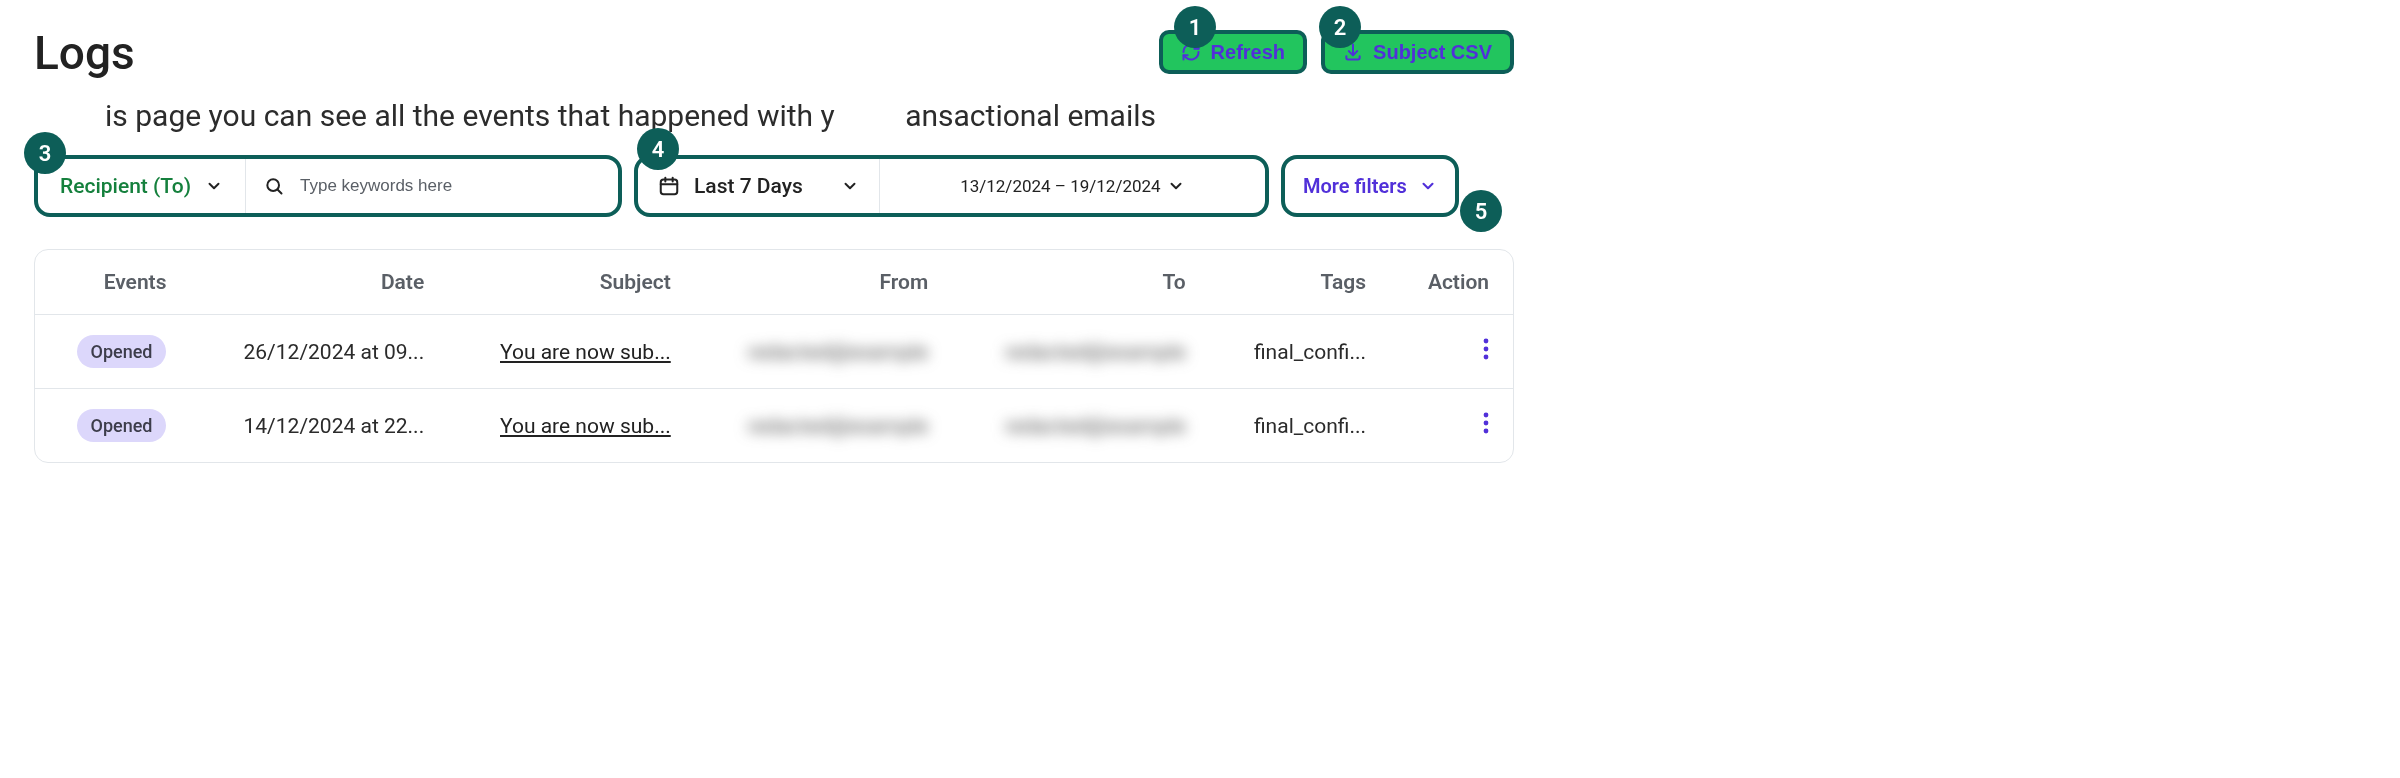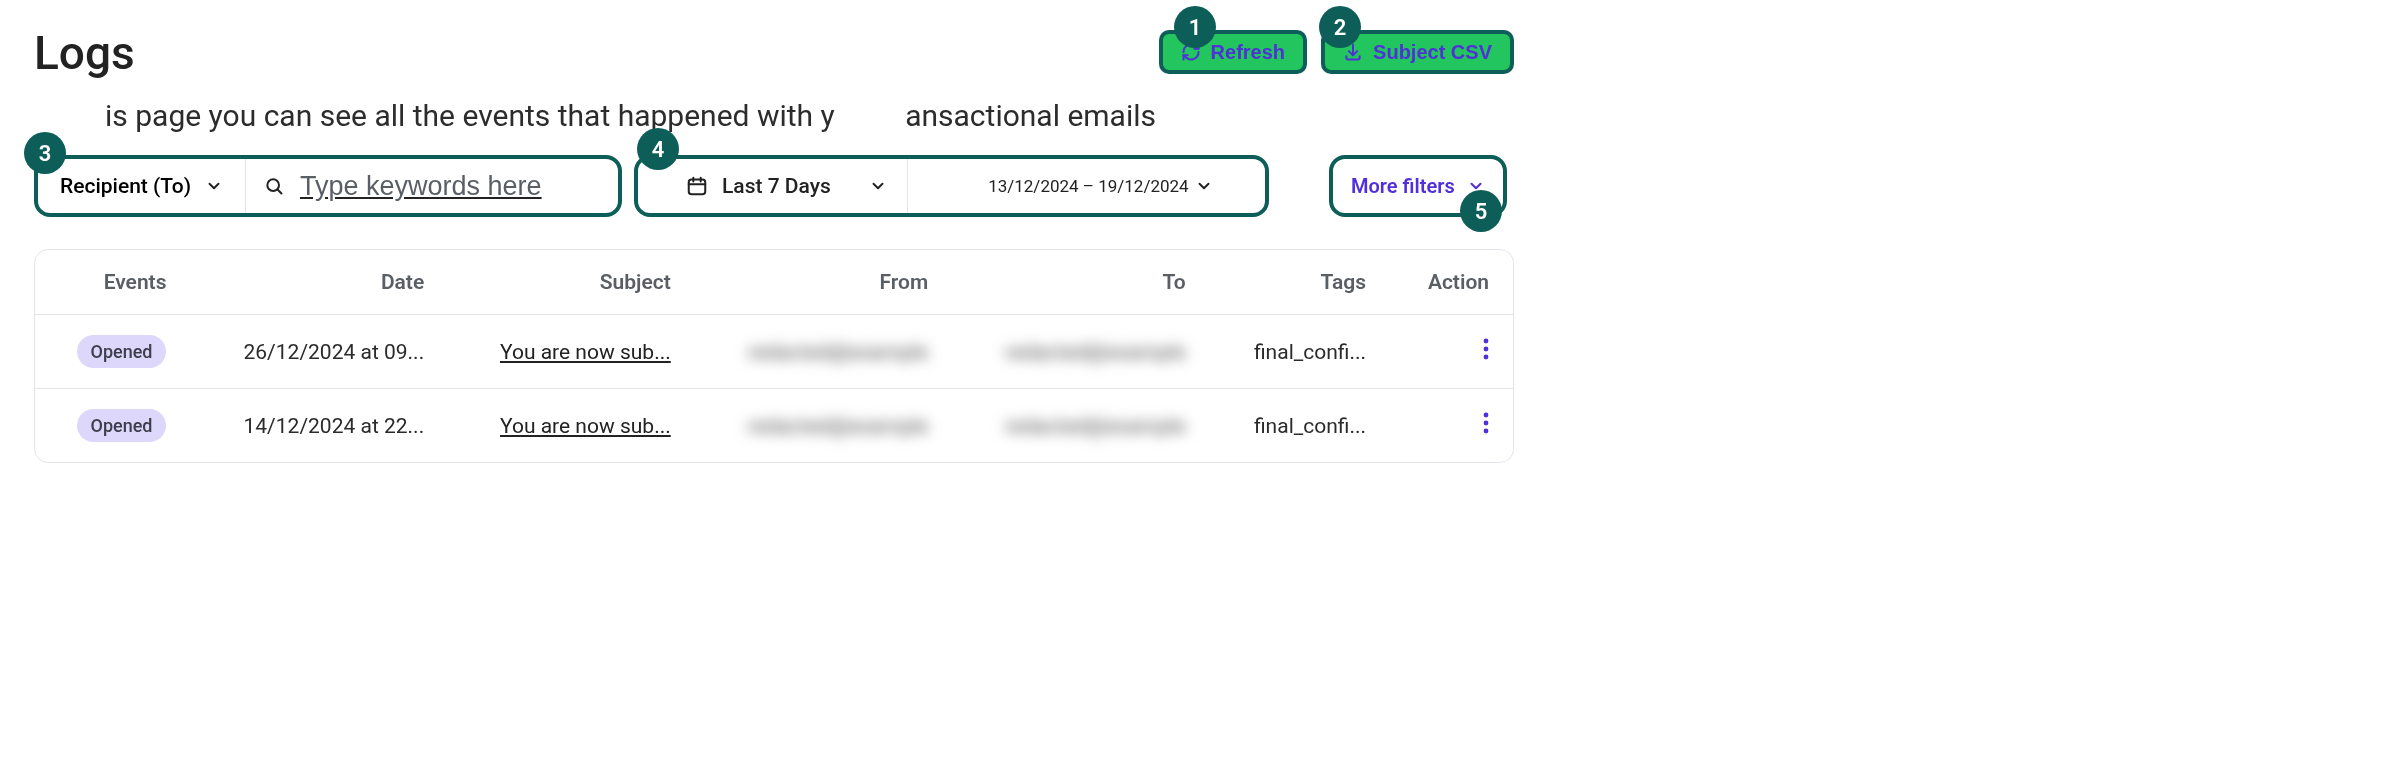--- a/index.html
+++ b/index.html
@@ -33,32 +33,32 @@
     font-size:20px;font-weight:600;cursor:pointer;line-height:1;
   }
   .btn svg{width:20px;height:20px;}
   .subtitle-row{font-size:30px;color:#2c2c2c;margin-bottom:22px;}
   .filters-row{display:flex;gap:12px;align-items:stretch;margin-bottom:32px;}
   .box{border:4px solid var(--teal);border-radius:16px;display:flex;align-items:center;background:#fff;}
   .box-inner{height:54px;display:flex;align-items:center;}
   .recipient-search .seg{height:100%;display:flex;align-items:center;}
   .recipient-search .seg-left{
     padding:0 22px 0 22px;gap:14px;border-right:1px solid var(--soft-border);
-    font-size:21px;color:#000000;cursor:pointer;font-weight:500;
+    font-size:21px;color:#15803d;cursor:pointer;font-weight:500;
   }
   .recipient-search .seg-right{padding:0 18px;gap:14px;font-size:21px;color:var(--ink-mid);}
   .recipient-search{width:588px;}
-  .recipient-search input{border:none;outline:none;font-size:27px;color:#222;width:290px;background:transparent;text-decoration:underline;}
+  .recipient-search input{border:none;outline:none;font-size:17px;color:#222;width:290px;background:transparent;}
   .recipient-search input::placeholder{color:var(--ink-mid);}
   .date-box{width:635px;}
-  .date-box .seg{height:100%;display:flex;align-items:center;margin-left:28px;}
+  .date-box .seg{height:100%;display:flex;align-items:center;}
   .date-box .seg-left{padding:0 20px;gap:14px;font-size:21px;color:#222;font-weight:500;border-right:1px solid var(--soft-border);cursor:pointer;}
   .date-box .seg-left .chev{margin-left:12px;}
   .date-box .seg-right{flex:1;padding:0 20px;justify-content:center;font-size:17px;color:#222;cursor:pointer;gap:6px;}
-  .more-filters{padding:0 18px;gap:12px;font-size:20px;font-weight:600;color:var(--purple);cursor:pointer;height:62px;margin-left:48px;}
+  .more-filters{padding:0 18px;gap:12px;font-size:20px;font-weight:600;color:var(--purple);cursor:pointer;height:62px;}
   svg.chev{width:18px;height:18px;}
   .icon{display:inline-flex;align-items:center;justify-content:center;}
 
   .table-wrap{border:1px solid var(--soft-border);border-radius:14px;overflow:hidden;}
   table{width:100%;border-collapse:collapse;}
   th,td{text-align:right;padding:20px 24px;font-size:21px;}
   th{color:var(--ink-mid);font-weight:600;border-bottom:1px solid var(--soft-border);}
   th.action,td.action{text-align:right;}
   tbody tr{border-top:1px solid var(--soft-border);}
   tbody tr:first-child{border-top:none;}

